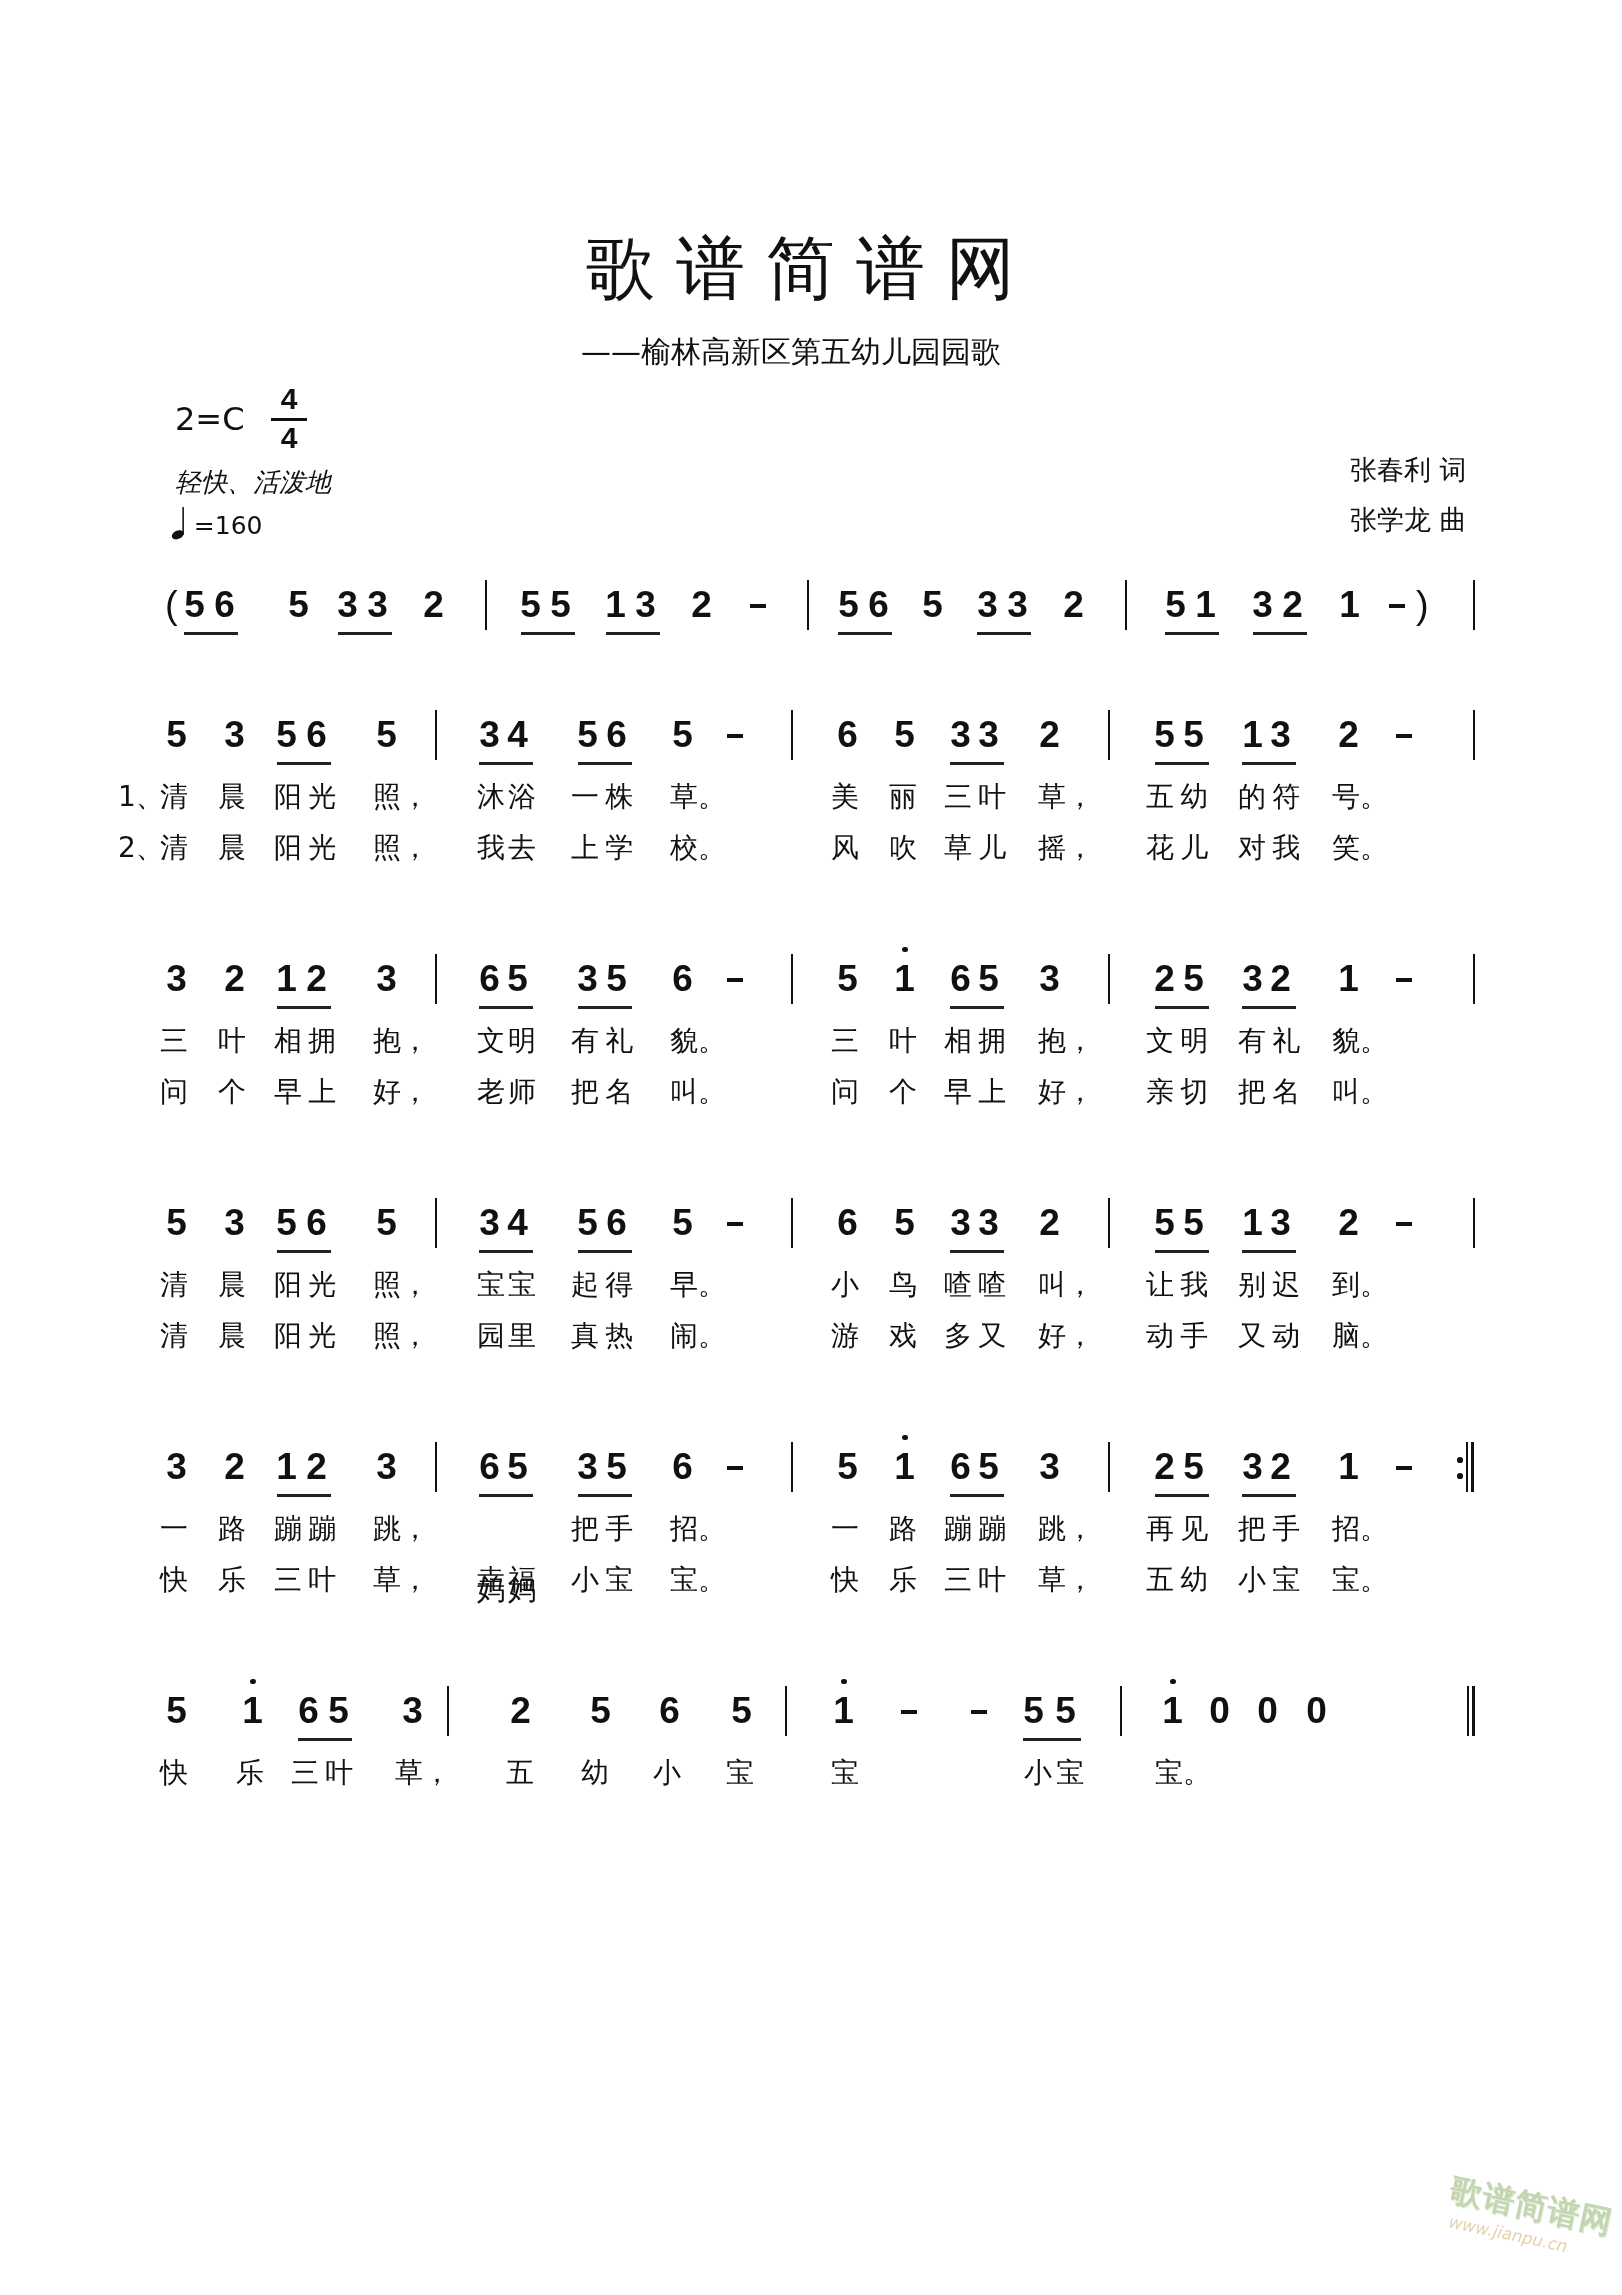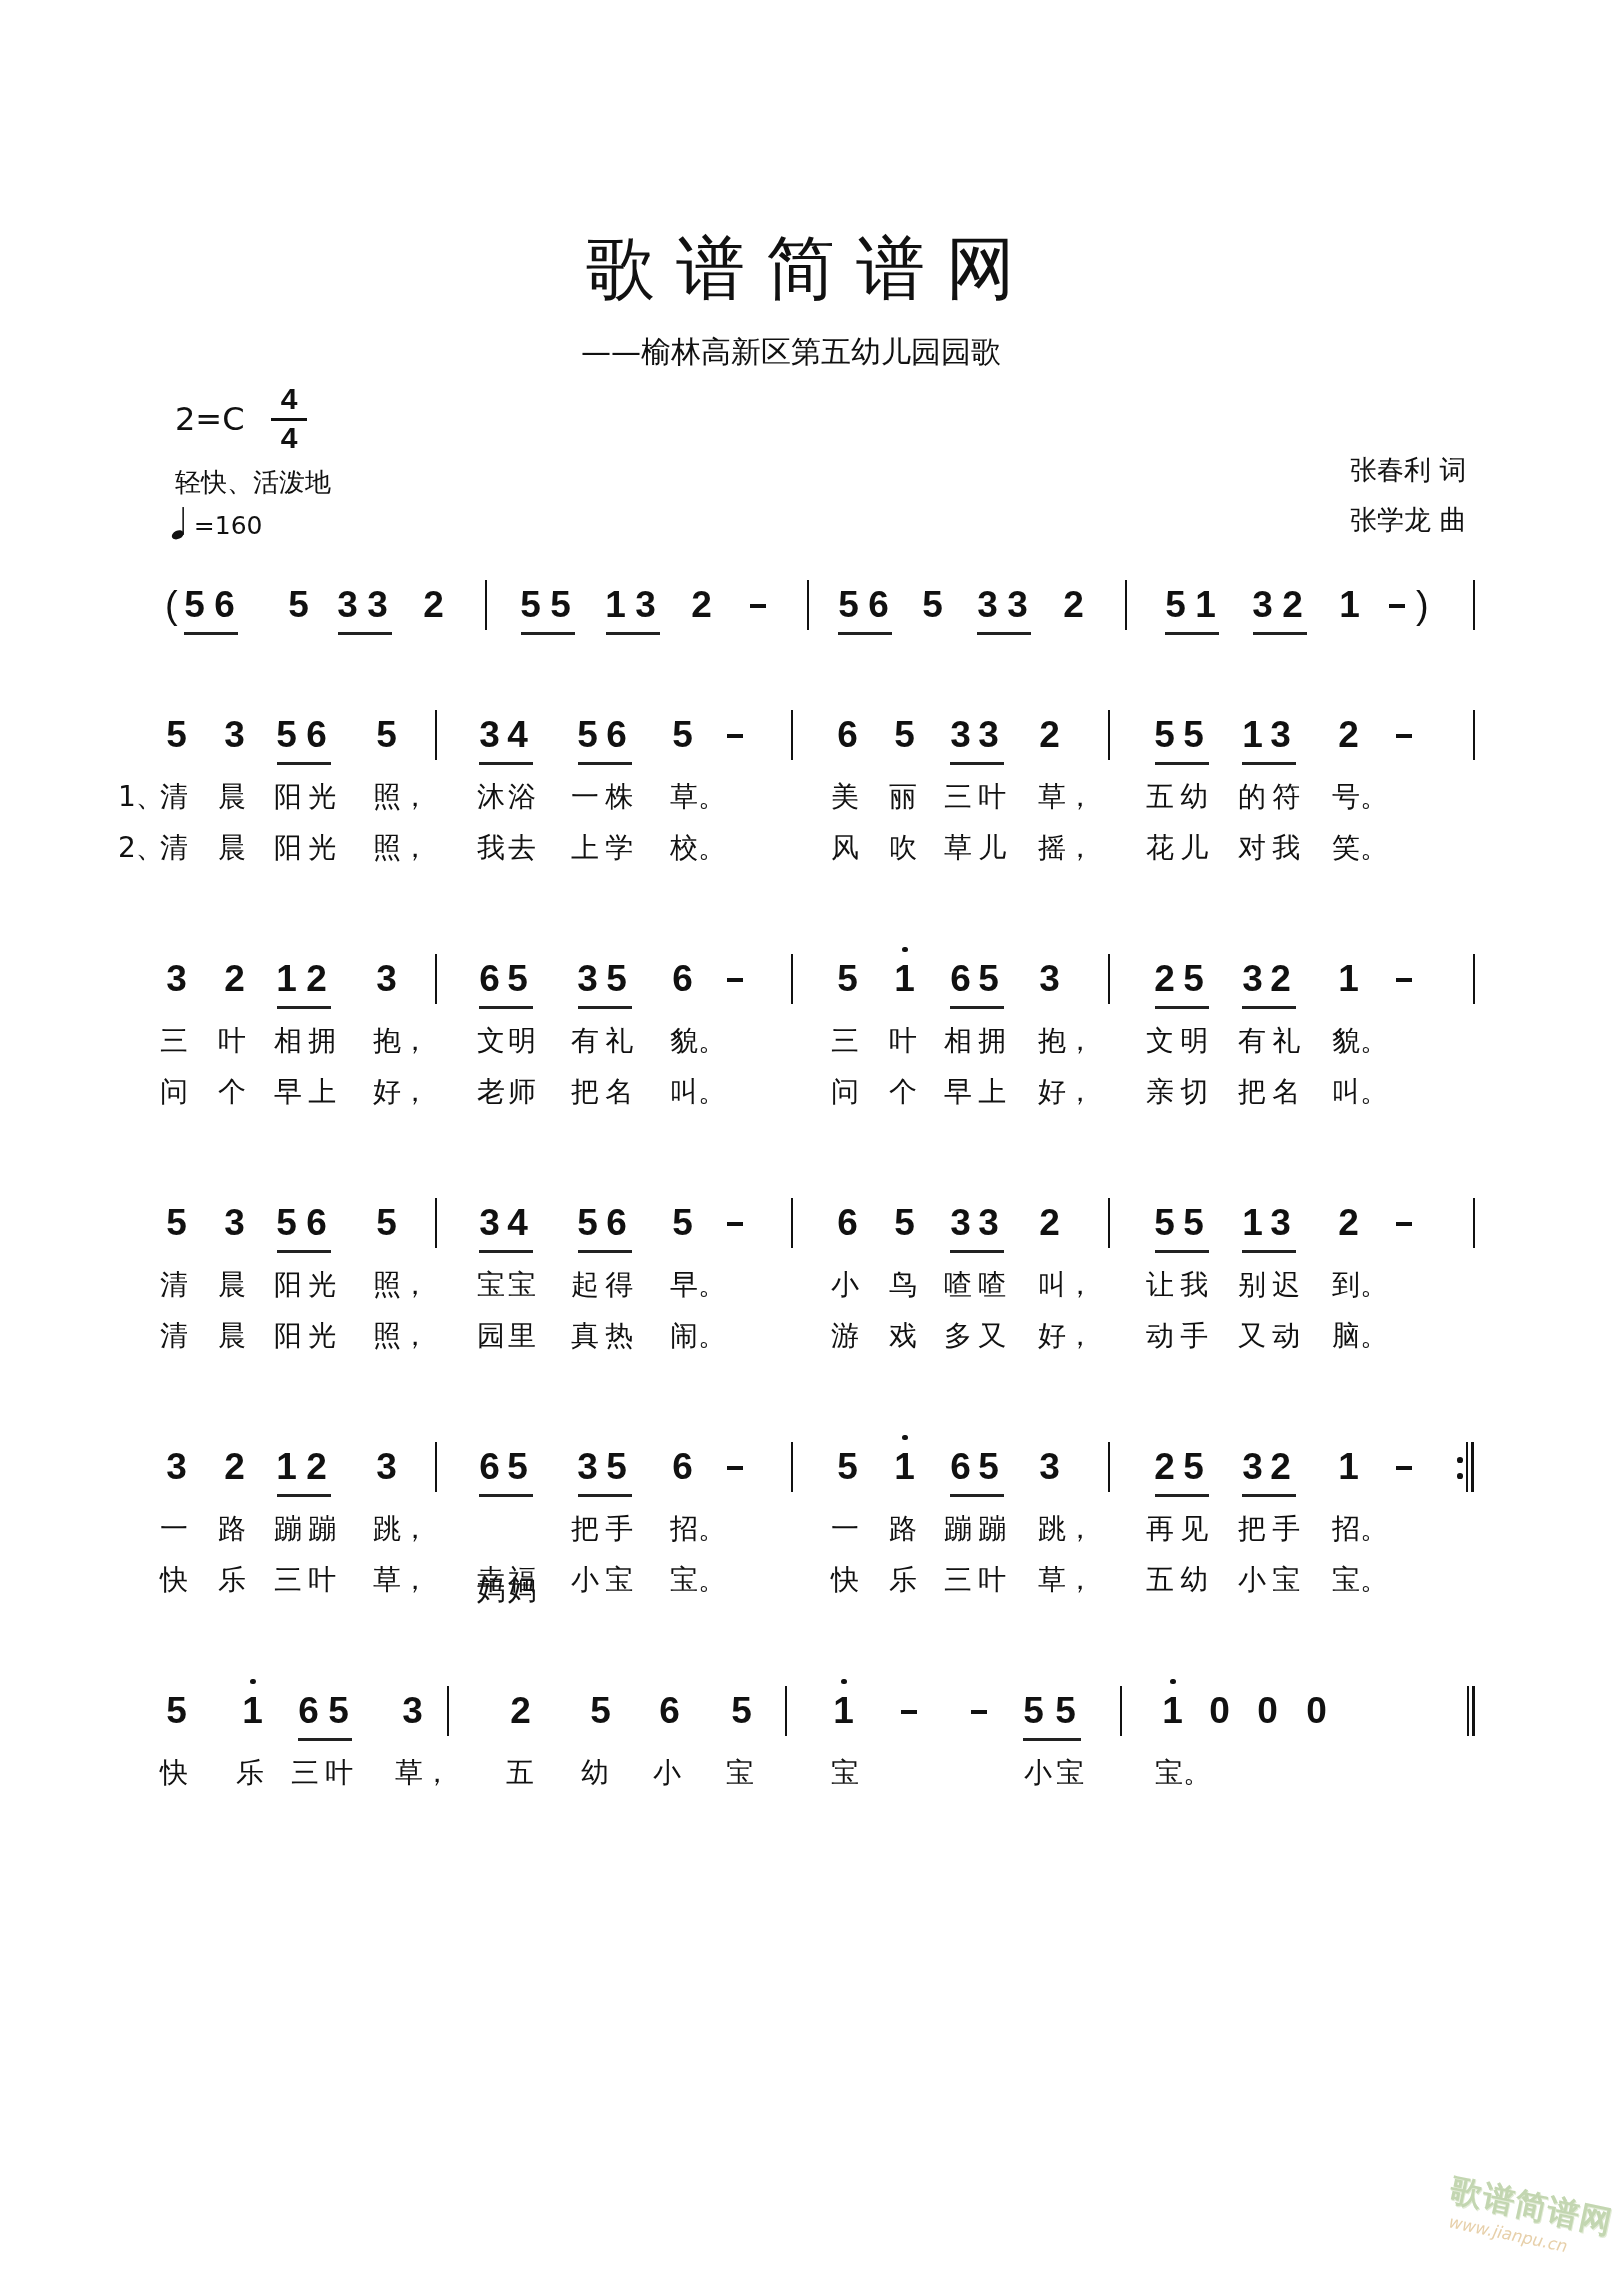--- a/index.html
+++ b/index.html
@@ -8,21 +8,21 @@
   .abs { position: absolute; }
   .title { left: 0; width: 1622px; top: 223px; text-align: center; font-size: 69px;
            letter-spacing: 21px; font-weight: 400; }
   .subtitle { left: 581px; top: 332px; font-size: 30px; }
   .key { left: 175px; top: 400px; font-size: 32px; font-family: "DejaVu Sans", sans-serif; }
   .timesig { left: 271px; top: 384px; width: 36px; text-align: center; font-family: "Liberation Sans", sans-serif;
              font-weight: 700; font-size: 30px; line-height: 1; }
   .timesig .num { display:block; height: 32px; }
   .timesig .bar { display:block; height: 3.1px; background:#111; margin: 2.1px 0; }
   .timesig .den { display:block; }
-  .expr { left: 175px; top: 465px; font-size: 26px; }
+  .expr { left: 175px; top: 465px; font-size: 26px; font-style: italic; }
   .tempo { left: 171px; top: 506px; font-size: 25px; display:flex; align-items:flex-end; }
   .tempo svg { margin-right: 5.2px; }
   .credit { left: 1350px; font-size: 27px; }
   .credit1 { top: 452px; }
   .credit2 { top: 502px; }
 
   .row { position: absolute; left: 0; width: 1622px; height: 57px; }
   .note { position: absolute; font-family: "Liberation Sans", sans-serif; font-weight: 700;
           font-size: 37px; line-height: 42px; width: 23px; text-align: center; top: 0; }
   .note .hi { position:absolute; left: 50%; top: -11.4px; width: 5.7px; height: 5.7px; margin-left:-2.6px;

